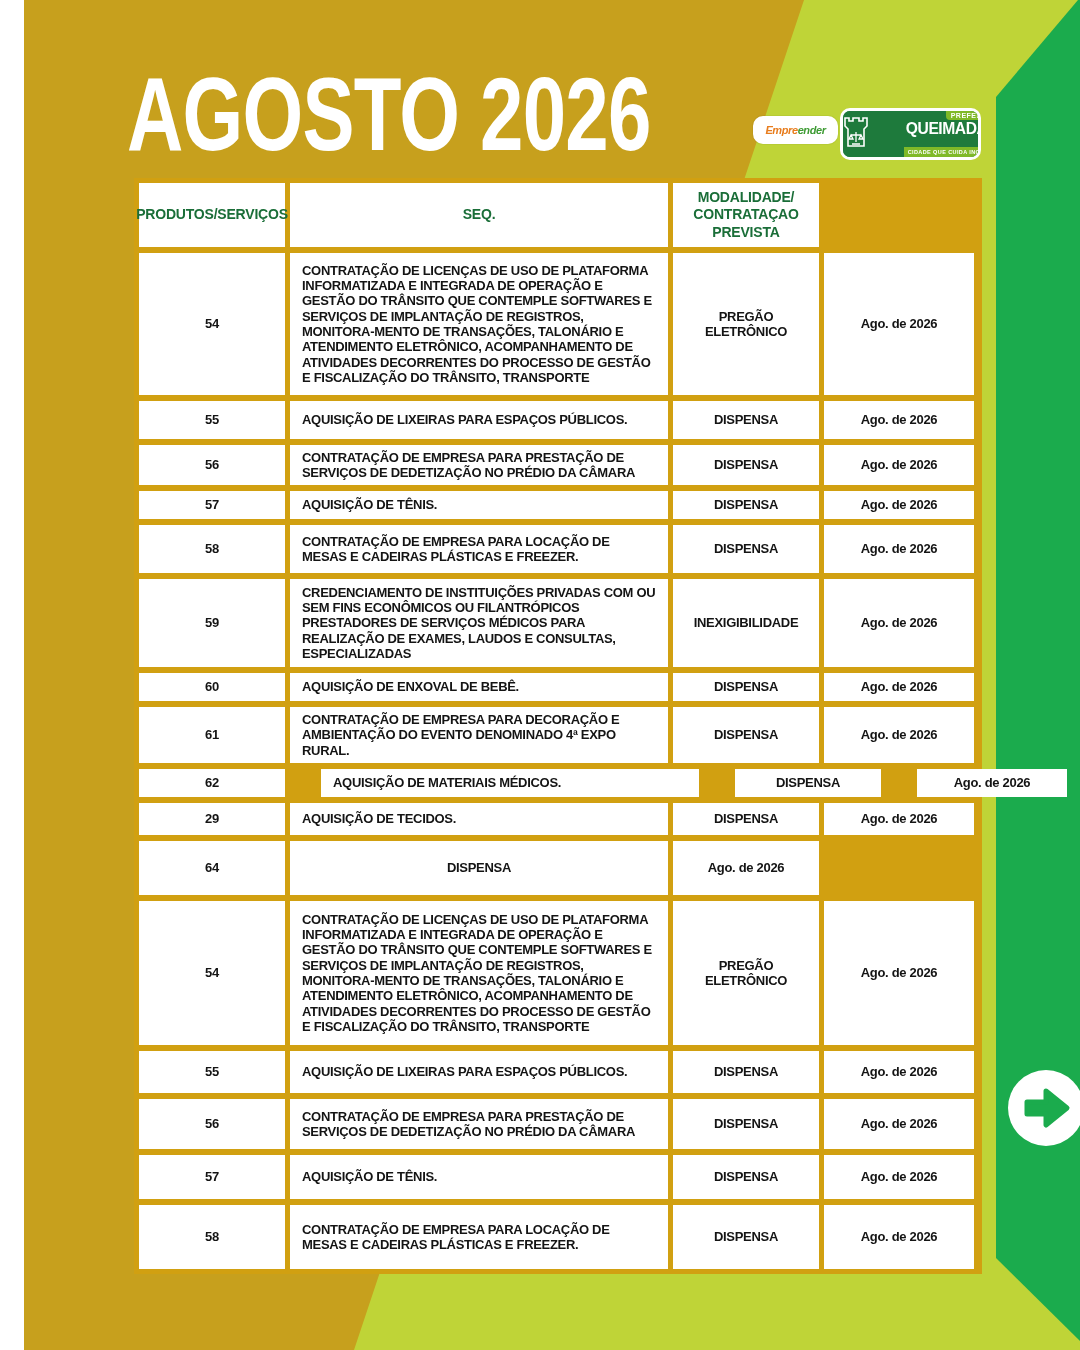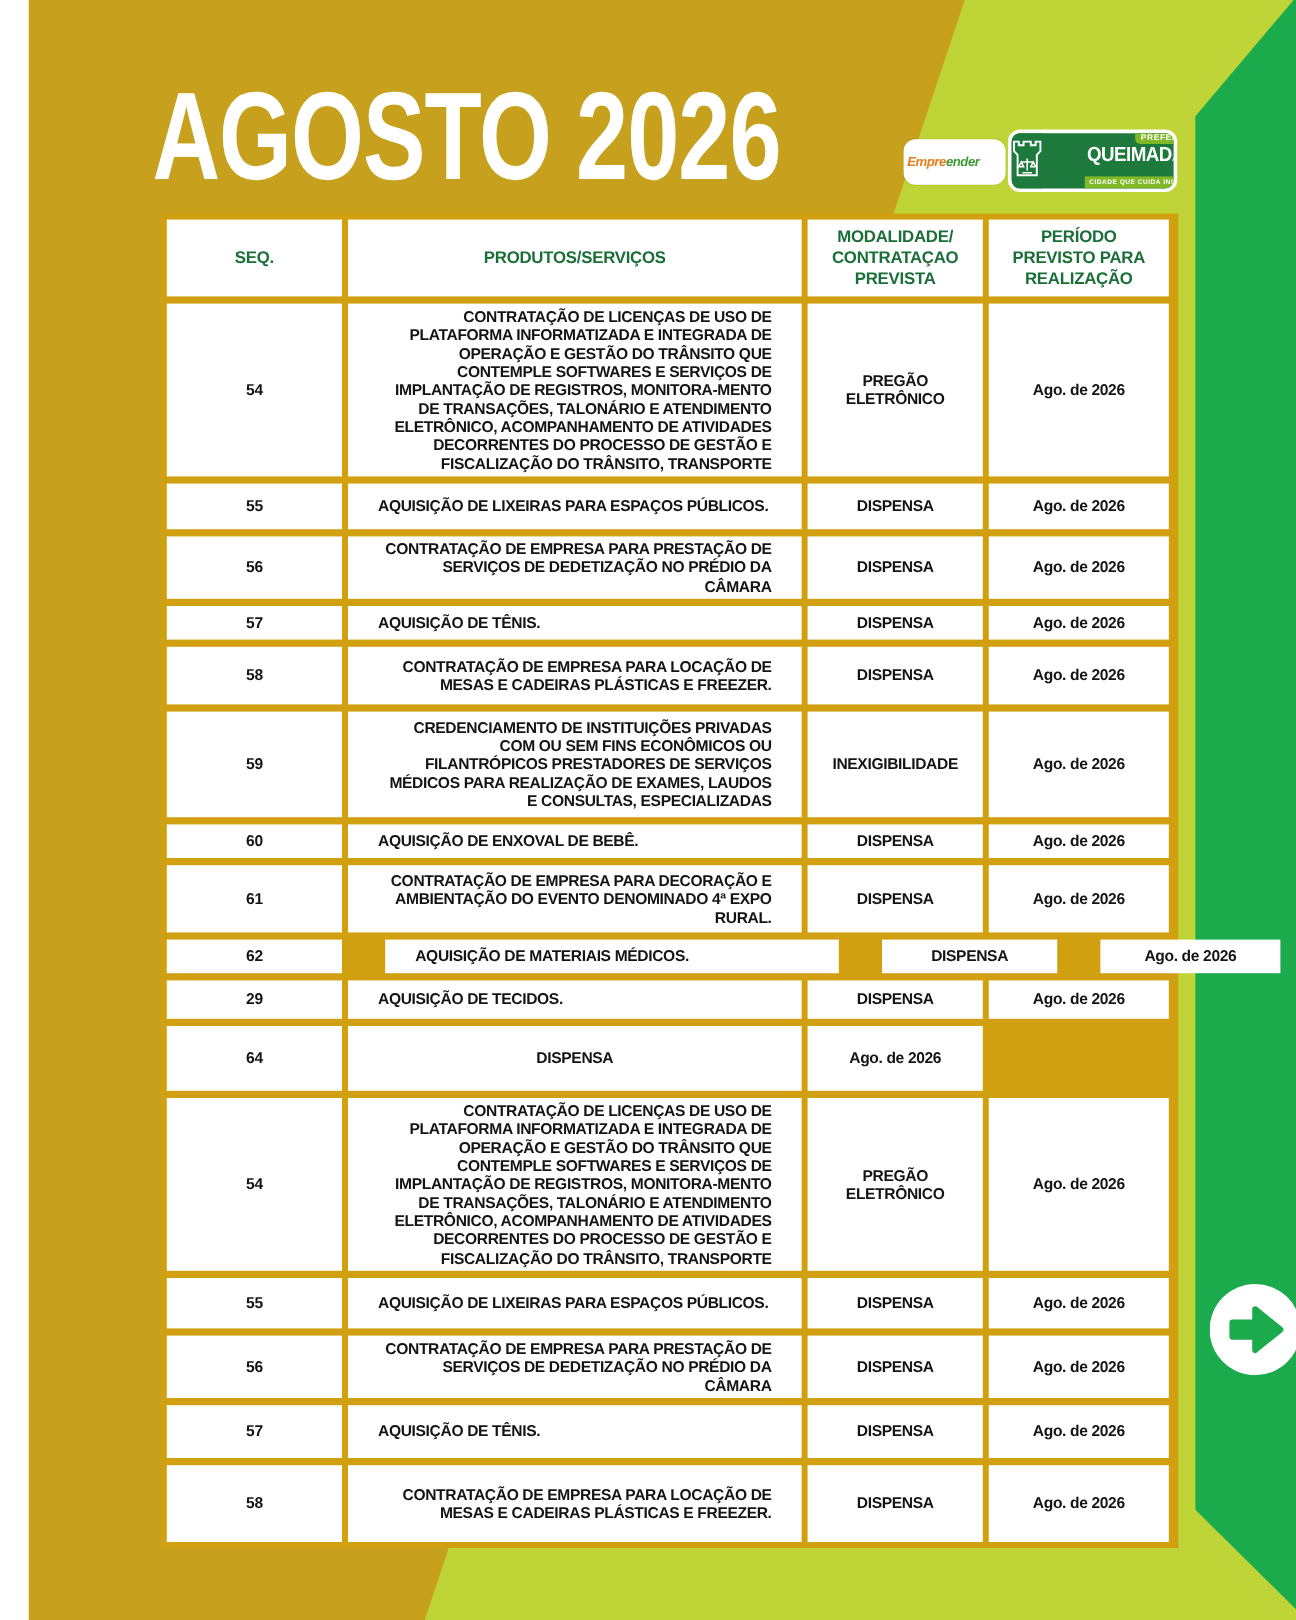--- a/index.html
+++ b/index.html
@@ -24,22 +24,22 @@
     clip-path:polygon(1054px 0,1080px 0,1080px 1350px,1065px 1350px,972px 1258px,972px 97px);}
 
   
   .title{position:absolute;left:103px;top:62px;color:#fff;font-weight:bold;
     font-size:104px;line-height:1.0;letter-spacing:-1px;white-space:nowrap;
     transform:scaleX(0.75);transform-origin:0 50%;}
 
   
   .logo-row{position:absolute;left:729px;top:108px;width:240px;height:52px;}
   .pill{position:absolute;border-radius:10px;}
-  .pill-empreender{left:0;top:8px;width:85px;height:38px;background:#fff;
-    border:3px solid #fff;display:flex;align-items:center;
+  .pill-empreender{left:0;top:8px;width:85px;height:28px;background:#fff;
+    border:3px solid #fff;display:flex;align-items:center;justify-content:center;
     box-shadow:0 0 0 1px rgba(0,0,0,0.04);}
   .emp-text{font-size:11px;font-weight:bold;font-style:italic;color:#E87D1E;letter-spacing:-0.4px;}
   .emp-text .g{color:#3E9B34;}
   .pill-queimadas{left:87px;top:0;width:141px;height:52px;background:var(--logo-green);
     border:3px solid #fff;display:flex;align-items:stretch;overflow:hidden;gap:35px;}
   .crest{width:36px;display:flex;align-items:center;justify-content:center;background:var(--logo-green);}
   .q-right{flex:1;display:flex;flex-direction:column;justify-content:flex-start;position:relative;}
   .q-small{align-self:flex-end;background:var(--logo-lime);color:#fff;font-size:7px;font-weight:bold;
     padding:1px 5px;border-radius:0 0 0 4px;letter-spacing:0.5px;}
   .q-name{color:#fff;font-weight:bold;font-size:17px;letter-spacing:-0.5px;line-height:1.05;
@@ -47,21 +47,21 @@
   .q-tag{margin-top:auto;background:var(--logo-lime);color:#fff;font-size:5.5px;font-weight:bold;
     text-align:center;padding:2px 1px;letter-spacing:0.4px;white-space:nowrap;}
 
   
   .table{position:absolute;left:110px;top:178px;width:848px;background:var(--frame);
     padding:5px;display:flex;flex-direction:column;gap:6px;}
   .row{display:grid;grid-template-columns:146px 378px 146px 150px;gap:5px;}
   .cell{background:#fff;display:flex;align-items:center;justify-content:center;
     text-align:center;color:var(--ink);font-weight:bold;font-size:13px;
     line-height:1.18;letter-spacing:-0.3px;padding:3px 6px;}
-  .cell.produto{justify-content:flex-start;text-align:right;padding:3px 25px;}
+  .cell.produto{justify-content:flex-start;text-align:left;padding:3px 12px;}
   .row.header .cell{color:var(--green-dark);font-size:14px;line-height:1.25;
     letter-spacing:-0.2px;white-space:pre-line;}
 
   
   .arrow-button{position:absolute;left:984px;top:1070px;width:76px;height:76px;border:none;
     background:transparent;padding:0;cursor:pointer;}
   .arrow-button svg{display:block;}
 </style>
 </head>
 <body>
@@ -86,28 +86,25 @@
       <div class="q-right">
         <span class="q-small">PREFEITURA</span>
         <span class="q-name">QUEIMADAS</span>
         <span class="q-tag">CIDADE QUE CUIDA INOVANDO</span>
       </div>
     </div>
   </div>
 
   <div class="table">
     <div class="row header" style="height:64px">
+      <div class="cell">PRODUTOS/SERVIÇOS</div>
       <div class="cell">SEQ.</div>
-      <div class="cell">PRODUTOS/SERVIÇOS</div>
       <div class="cell">MODALIDADE/
 CONTRATAÇAO
 PREVISTA</div>
-      <div class="cell">PERÍODO
-PREVISTO PARA
-REALIZAÇÃO</div>
     </div>
     <div style="display: flex; flex-direction: column; gap: 6px;">
   <div class="row" style="min-height: 142px;">
     <div class="cell seq">54</div>
     <div class="cell produto">CONTRATAÇÃO DE LICENÇAS DE USO DE PLATAFORMA INFORMATIZADA E INTEGRADA DE OPERAÇÃO E GESTÃO DO TRÂNSITO QUE CONTEMPLE SOFTWARES E SERVIÇOS DE IMPLANTAÇÃO DE REGISTROS, MONITORA-MENTO DE TRANSAÇÕES, TALONÁRIO E ATENDIMENTO ELETRÔNICO,  ACOMPANHAMENTO DE ATIVIDADES DECORRENTES DO PROCESSO DE GESTÃO E FISCALIZAÇÃO DO TRÂNSITO, TRANSPORTE</div>
     <div class="cell modalidade">PREGÃO ELETRÔNICO</div>
     <div class="cell periodo">Ago. de 2026</div>
   </div>
 
   <div class="row" style="min-height: 38px;">

